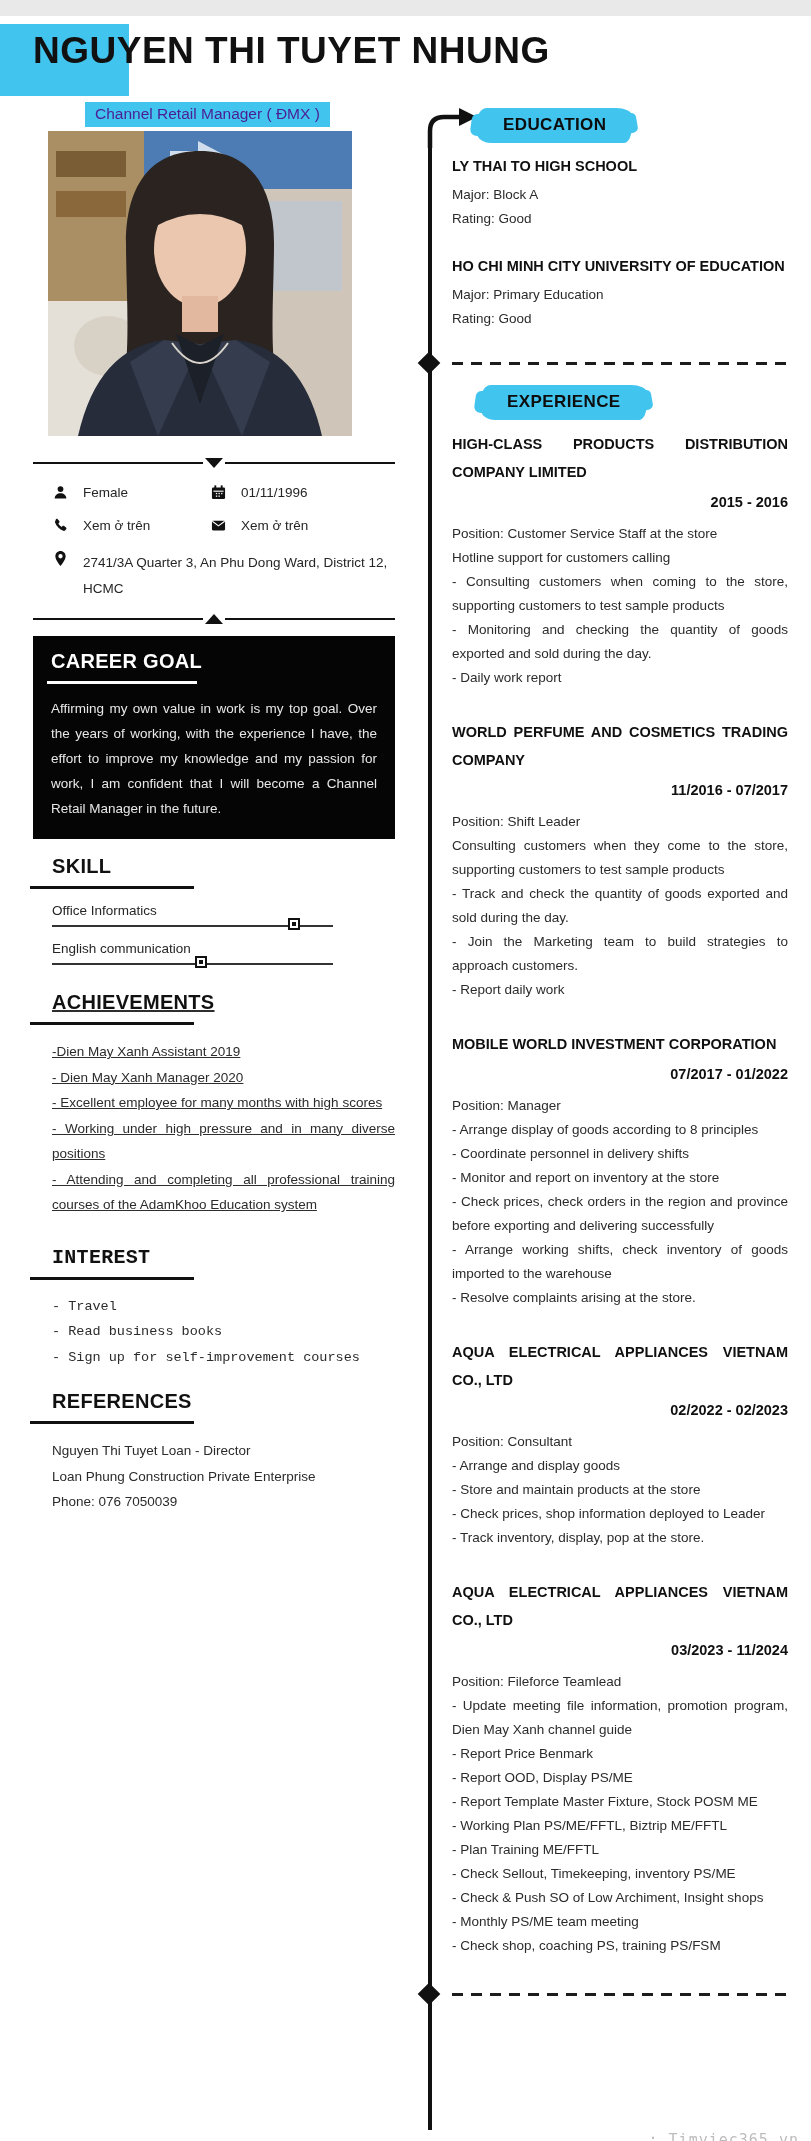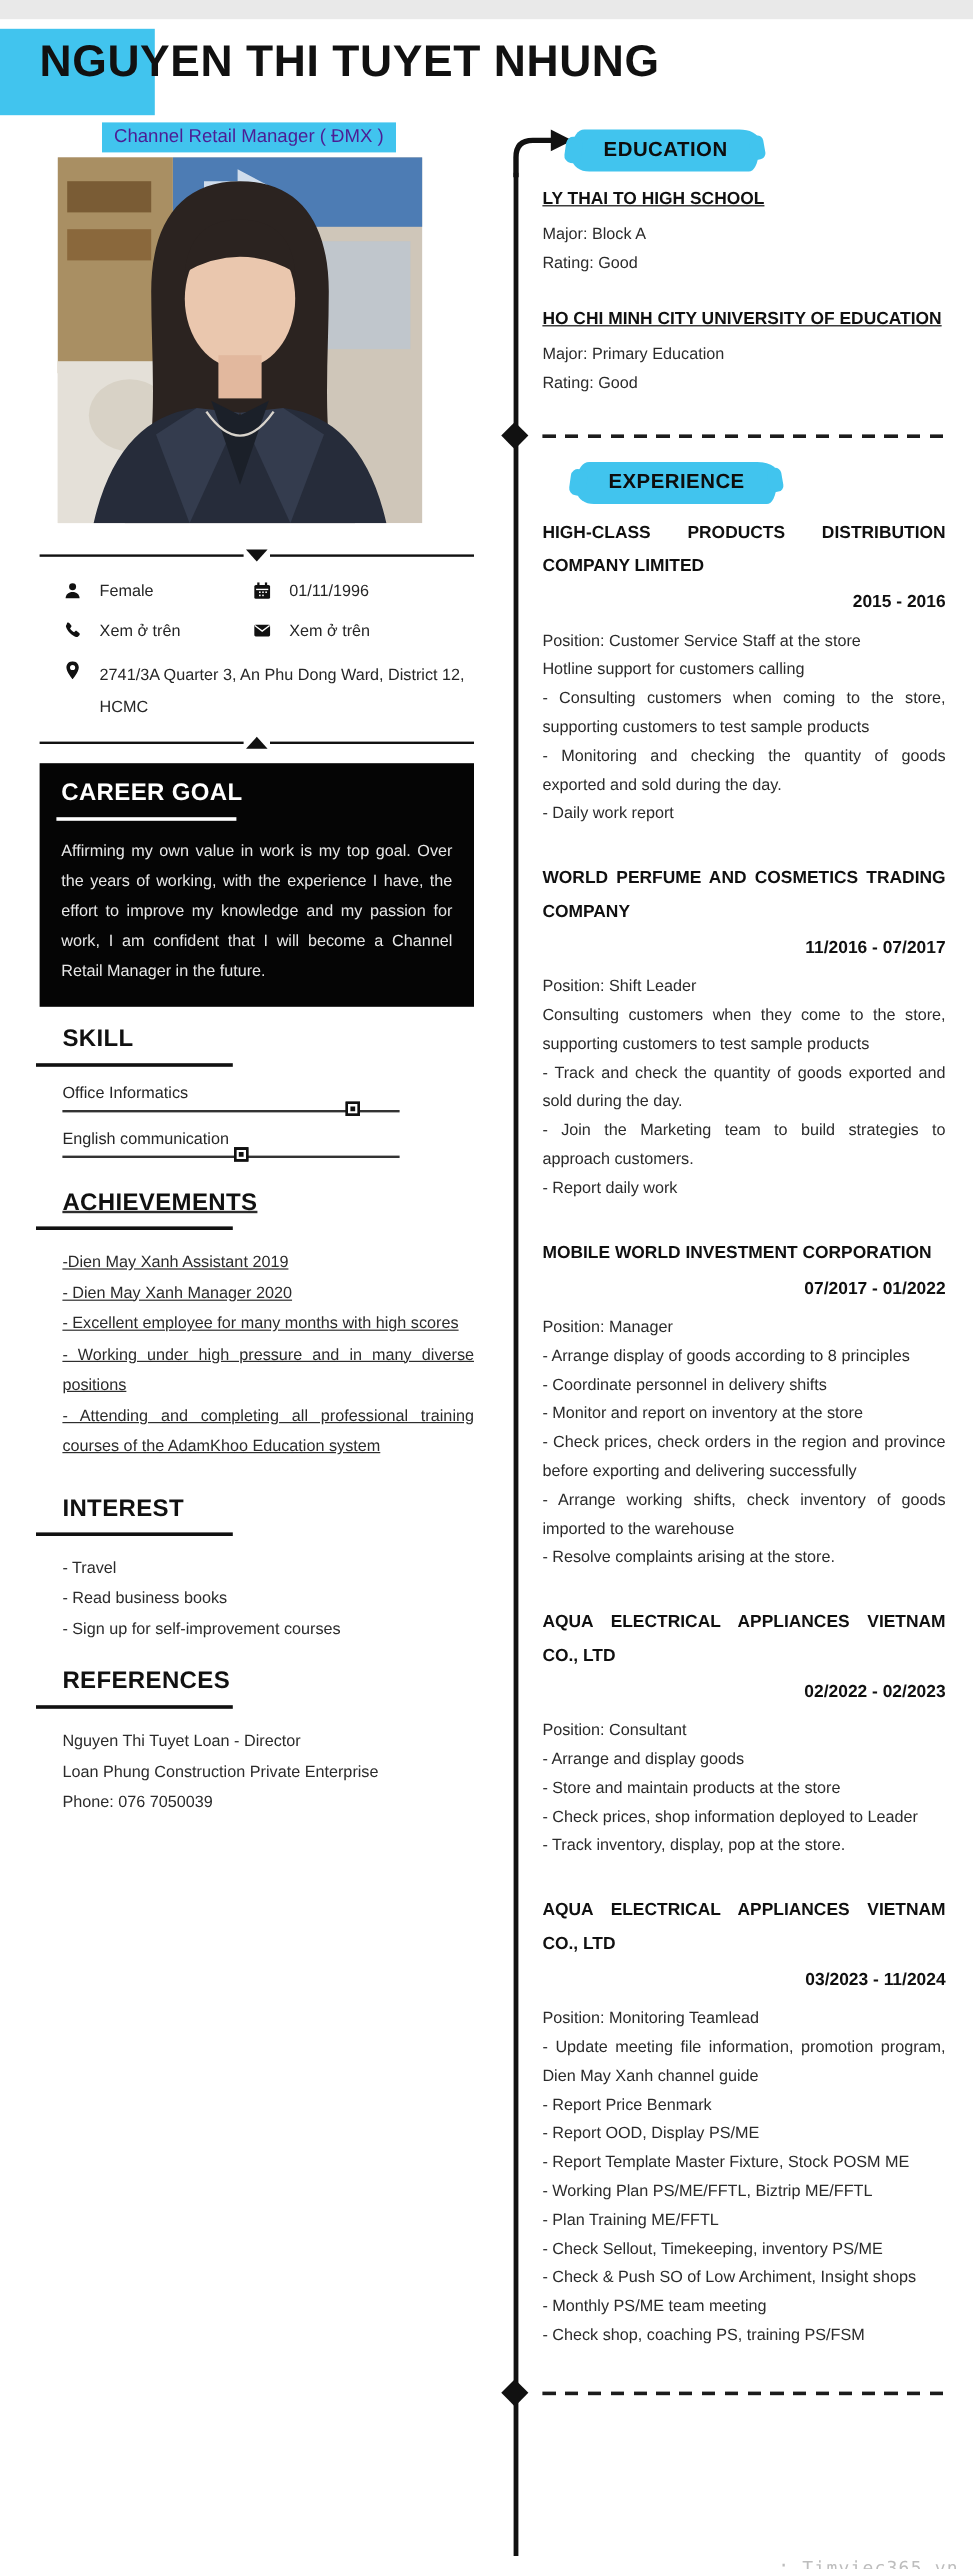--- a/index.html
+++ b/index.html
@@ -35,21 +35,21 @@
   .goal-box{margin-top:12px;background:#050505;color:#f2f2f2;padding:14px 18px 18px;}
   .goal-title{font-size:20px;font-weight:bold;color:#fff;margin:0;letter-spacing:.3px;}
   .goal-rule{width:150px;height:3px;background:#fff;margin:8px 0 12px -4px;}
   .goal-text{margin:0;font-size:13.5px;line-height:25px;text-align:justify;color:#e8e8e8;}
 
   .lsec{padding-left:19px;}
   .lsec-title{font-size:20px;font-weight:bold;color:#111;margin:0;letter-spacing:.3px;}
   .lsec-rule{width:164px;height:3px;background:#111;margin:8px 0 14px -22px;}
   .sk-skill{margin-top:16px;}
   .sk-ach{margin-top:26px;text-decoration:underline;}
-  .sk-int{margin-top:28px;}
+  .sk-int{margin-top:28px;font-family:Liberation Mono, monospace;}
   .sk-ref{margin-top:20px;}
 
   .skill-row{margin-bottom:14px;}
   .skill-label{font-size:13.5px;color:#262626;margin:0 0 7px;}
   .skill-line{position:relative;width:281px;height:2px;background:#333;}
   .skill-marker{position:absolute;}
   .skill-marker::after{content:"";position:absolute;top:-7px;left:-6px;width:8px;height:8px;
         background:#111;border:2px solid #111;box-shadow:inset 0 0 0 2px #fff;}
 
   .plain-list p{margin:0;font-size:13.5px;line-height:25.5px;color:#2b2b2b;text-align:justify;}
@@ -63,21 +63,21 @@
          letter-spacing:.4px;padding:7px 26px 8px;border-radius:10px 16px 8px 14px / 14px 8px 16px 10px;
          position:relative;text-align:center;}
   .badge::before{content:"";position:absolute;left:-6px;top:6px;width:14px;height:22px;background:#41c4ee;
          border-radius:6px;transform:rotate(8deg);}
   .badge::after{content:"";position:absolute;right:-5px;top:5px;width:12px;height:20px;background:#41c4ee;
          border-radius:5px;transform:rotate(-10deg);}
   .badge-edu{margin-left:25px;margin-bottom:12px;}
   .badge-exp{margin-left:29px;margin-bottom:10px;}
 
   .school{margin-bottom:24px;}
-  .school-name{margin:0 0 6px;font-size:14.5px;font-weight:bold;color:#101010;line-height:22px;text-decoration:underline;}
+  .school-name{margin:0 0 6px;font-size:14.5px;font-weight:bold;color:#101010;line-height:22px;}
   .school-line{margin:0;font-size:13.5px;line-height:24px;color:#2b2b2b;}
 
   .tl-row{display:flex;align-items:center;margin-left:-31px;}
   .tl-row-top{margin:14px 0 14px -31px;}
   .tl-row-bottom{margin:10px 0 0 -31px;}
   .tl-diamond{width:16px;height:16px;background:#111;transform:rotate(45deg);flex-shrink:0;margin-right:15px;}
   .tl-dash{flex:1;height:3px;
            background:repeating-linear-gradient(90deg,#1c1c1c 0 11px,transparent 11px 19px);}
 
   .job{margin-bottom:28px;}
@@ -332,21 +332,21 @@
           <p class="rline">- Check prices, shop information deployed to Leader</p>
           <p class="rline">- Track inventory, display, pop at the store.</p>
         </div>
     </div>
 
     <div class="job">
       <p class="company">AQUA ELECTRICAL APPLIANCES VIETNAM CO., LTD</p>
       <p class="period">03/2023 - 11/2024</p>
       <div>
 
-      <p class="rline">Position: Monitoring Teamlead</p>
+      <p class="rline">Position: Fileforce Teamlead</p>
           <p class="rline">- Update meeting file information, promotion program, Dien May Xanh channel guide</p>
           <p class="rline">- Report Price Benmark</p>
           <p class="rline">- Report OOD, Display PS/ME</p>
           <p class="rline">- Report Template Master Fixture, Stock POSM ME</p>
           <p class="rline">- Working Plan PS/ME/FFTL, Biztrip ME/FFTL</p>
           <p class="rline">- Plan Training ME/FFTL</p>
           <p class="rline">- Check Sellout, Timekeeping, inventory PS/ME</p>
           <p class="rline">- Check &amp; Push SO of Low Archiment, Insight shops</p>
           <p class="rline">- Monthly PS/ME team meeting</p>
           <p class="rline">- Check shop, coaching PS, training PS/FSM</p>

